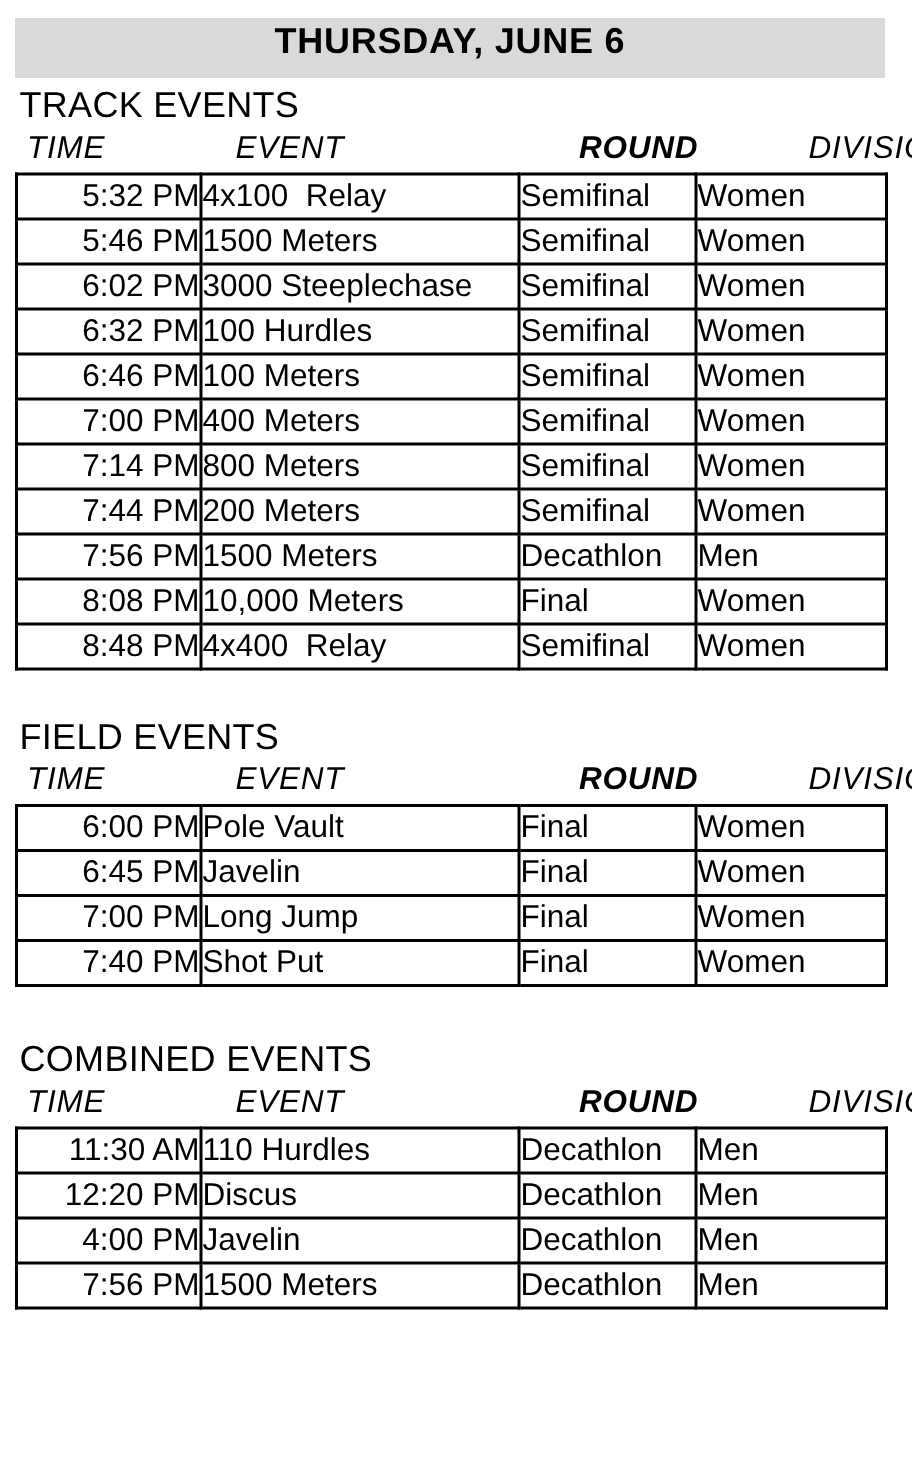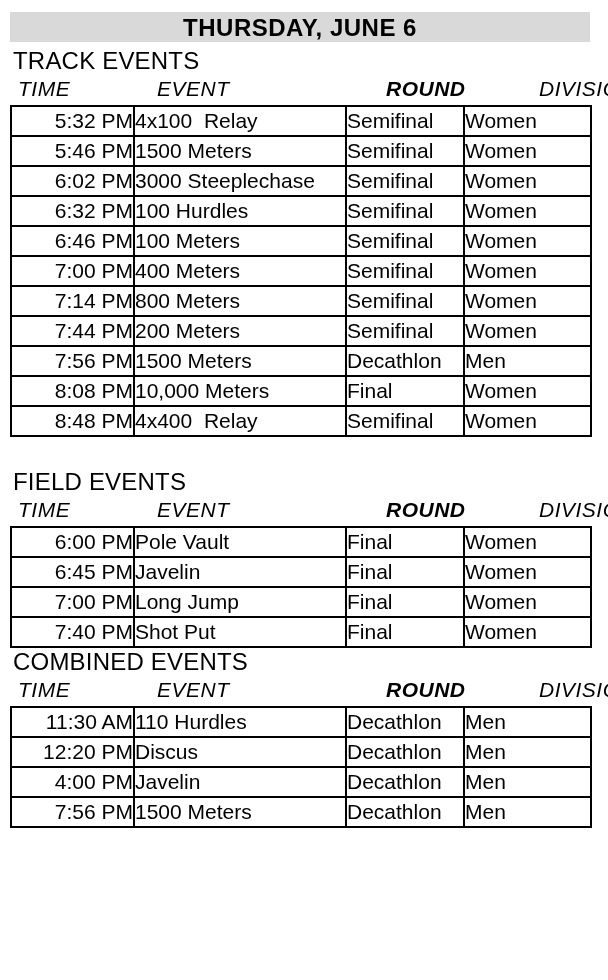--- a/index.html
+++ b/index.html
@@ -16,32 +16,32 @@
     color: #000;
   }
   .page {
     width: 608px;
     height: 980px;
     overflow: hidden;
   }
   .title-bar {
     margin: 12px 0 0 10px;
     width: 580px;
-    height: 30px;
+    height: 40px;
     background: var(--title-bg);
     text-align: center;
     font-weight: bold;
     font-size: 24px;
     line-height: 32px;
     letter-spacing: 0.5px;
   }
   .events-section { margin: 0; }
   .events-section.first { margin-top: 5px; }
   .events-section.second { margin-top: 31px; }
-  .events-section.third { }
+  .events-section.third { margin-top: 35px; }
   .section-heading {
     margin: 0 0 0 13px;
     font-size: 24px;
     font-weight: normal;
     line-height: 27px;
     letter-spacing: 0.2px;
   }
   .header-row {
     display: grid;
     grid-template-columns: 123px 212px 118px 127px;
@@ -73,21 +73,21 @@
     border: 2px solid #000;
     height: 28px;
     font-size: 21px;
     padding: 0;
     overflow: hidden;
     vertical-align: middle;
     line-height: 28px;
   }
   td.time     { text-align: right; padding-right: 6px; }
   td.event    { padding-left: 5px; white-space: pre; }
-  td.round    { padding-left: 7px; border-radius: 11px; }
+  td.round    { padding-left: 7px; }
   td.division { padding-left: 10px; }
   .marker { color: var(--marker-color); }
 </style>
 </head>
 <body>
 
 <div class="page">
 
   <div class="title-bar">
     <span>THURSDAY, JUNE 6</span>

